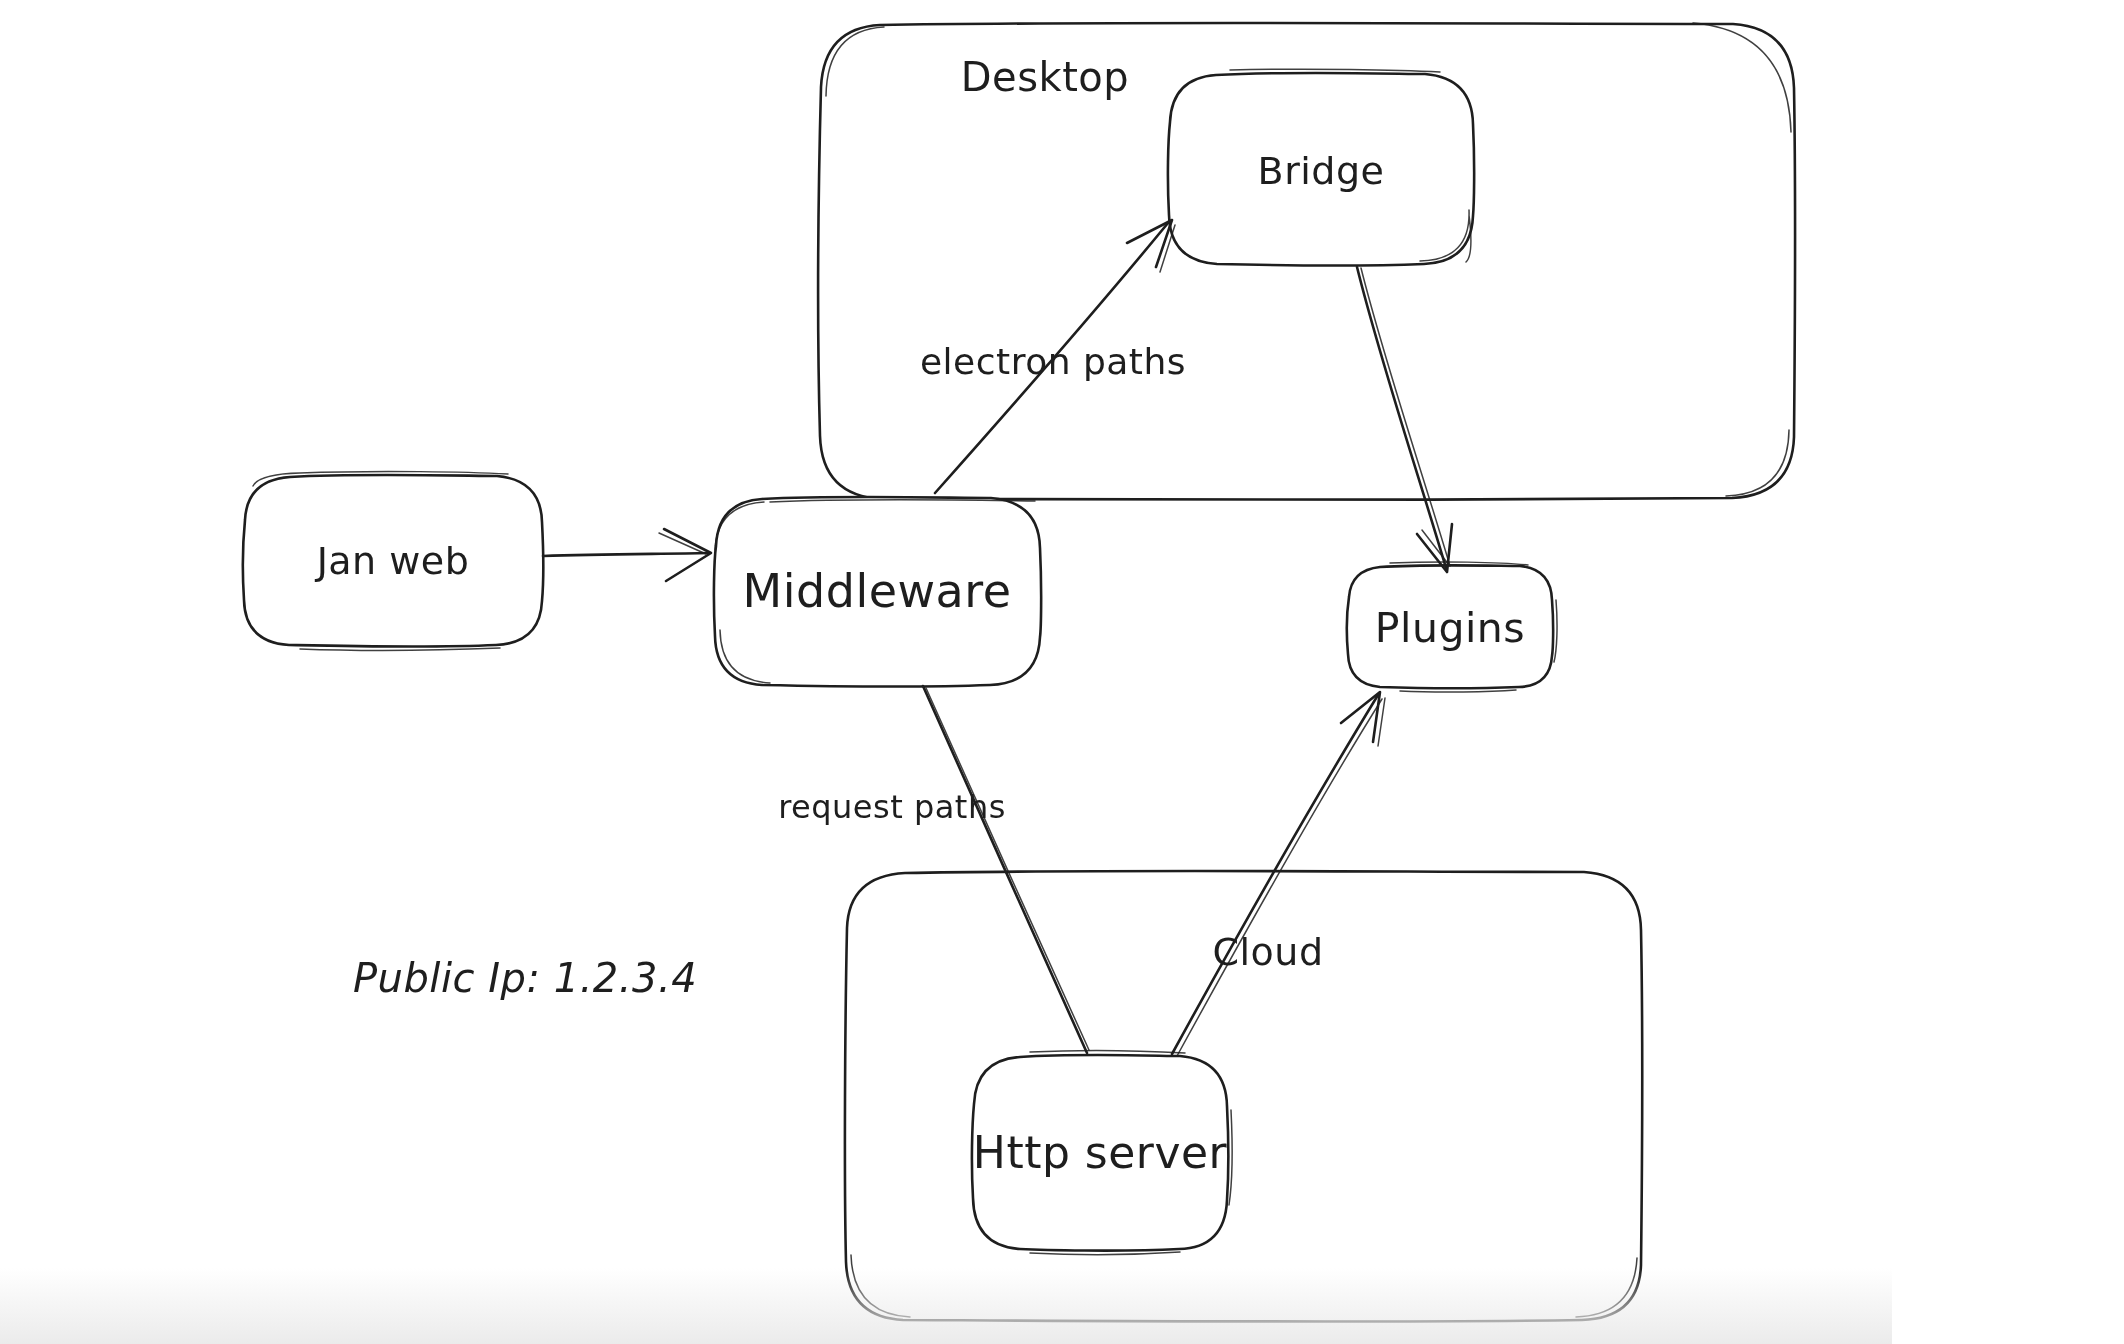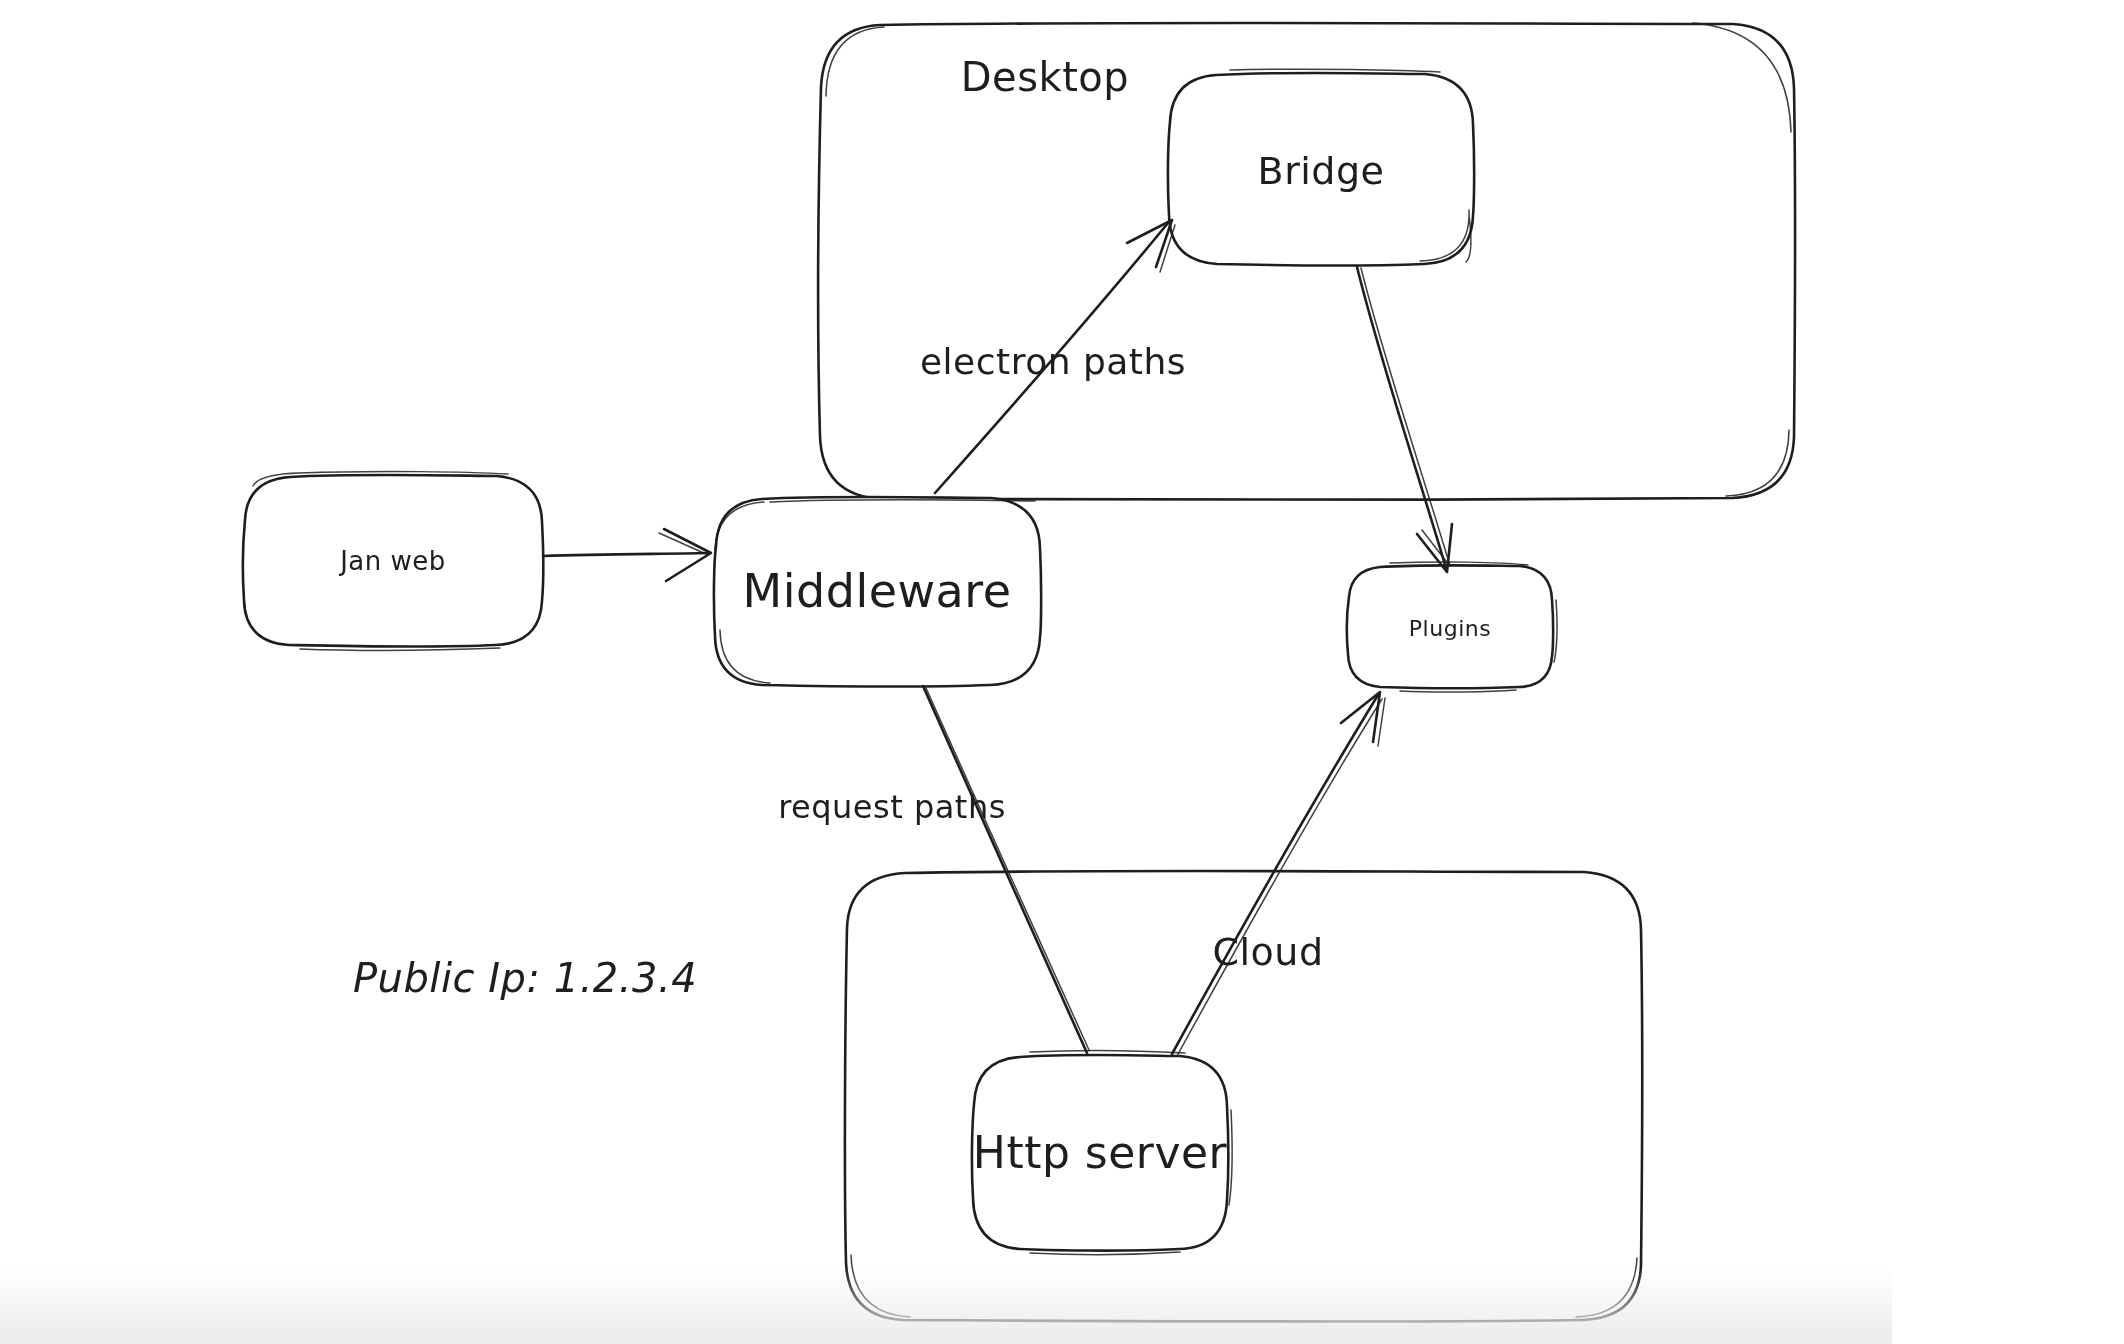--- a/index.html
+++ b/index.html
@@ -193,24 +193,24 @@
       <path class="stroke" d="M 1172 1054 C 1240 930, 1320 790, 1378 695"></path>
       <path class="sketch" d="M 1177 1056 C 1245 932, 1323 793, 1382 699"></path>
       <path class="stroke" d="M 1373 742 L 1380 692 L 1341 723"></path>
       <path class="sketch" d="M 1378 746 L 1385 698"></path>
     </g>
   </svg>
 
   <div class="label" style="left:1045px; top:77px; font-size:40px;">Desktop</div>
   <div class="label" style="left:1268px; top:952px; font-size:38px;">Cloud</div>
 
-  <div class="label" style="left:393px; top:561px; font-size:26px;">Jan web</div>
+  <div class="label" style="left:393px; top:561px; font-size:38px;">Jan web</div>
   <div class="label" style="left:877px; top:591px; font-size:46px;">Middleware</div>
   <div class="label" style="left:1321px; top:171px; font-size:38px;">Bridge</div>
-  <div class="label" style="left:1450px; top:628px; font-size:22px;">Plugins</div>
+  <div class="label" style="left:1450px; top:628px; font-size:41px;">Plugins</div>
   <div class="label" style="left:1100px; top:1152px; font-size:44px;">Http server</div>
 
   <div class="label" style="left:1053px; top:361px; font-size:36px;">electron paths</div>
   <div class="label" style="left:892px; top:807px; font-size:32px;">request paths</div>
 
   <div class="annot" style="left:353px; top:950px;font-style:italic;">Public Ip: 1.2.3.4</div>
 
   <div id="bottom-fade"></div>
 </div>
 

